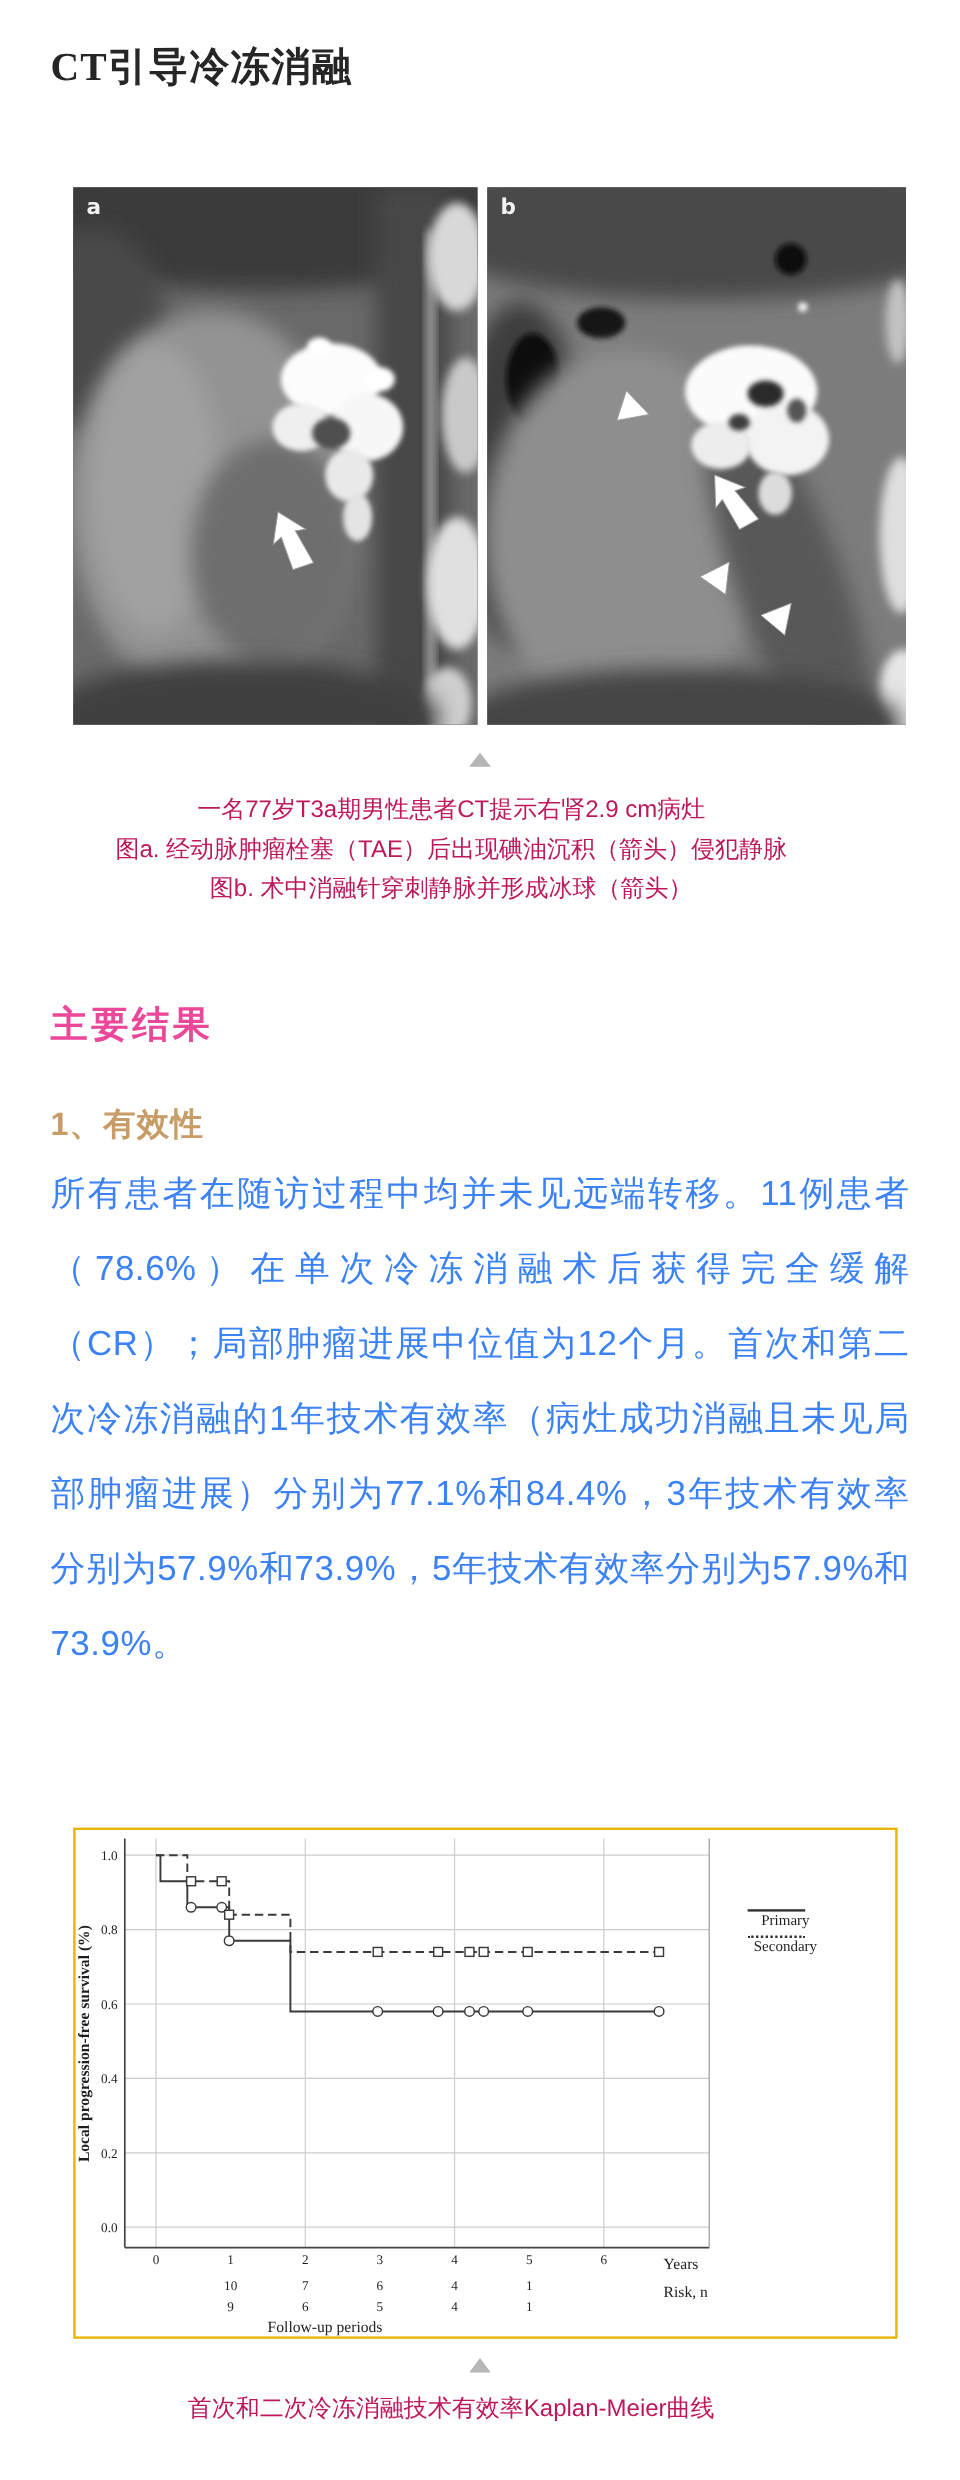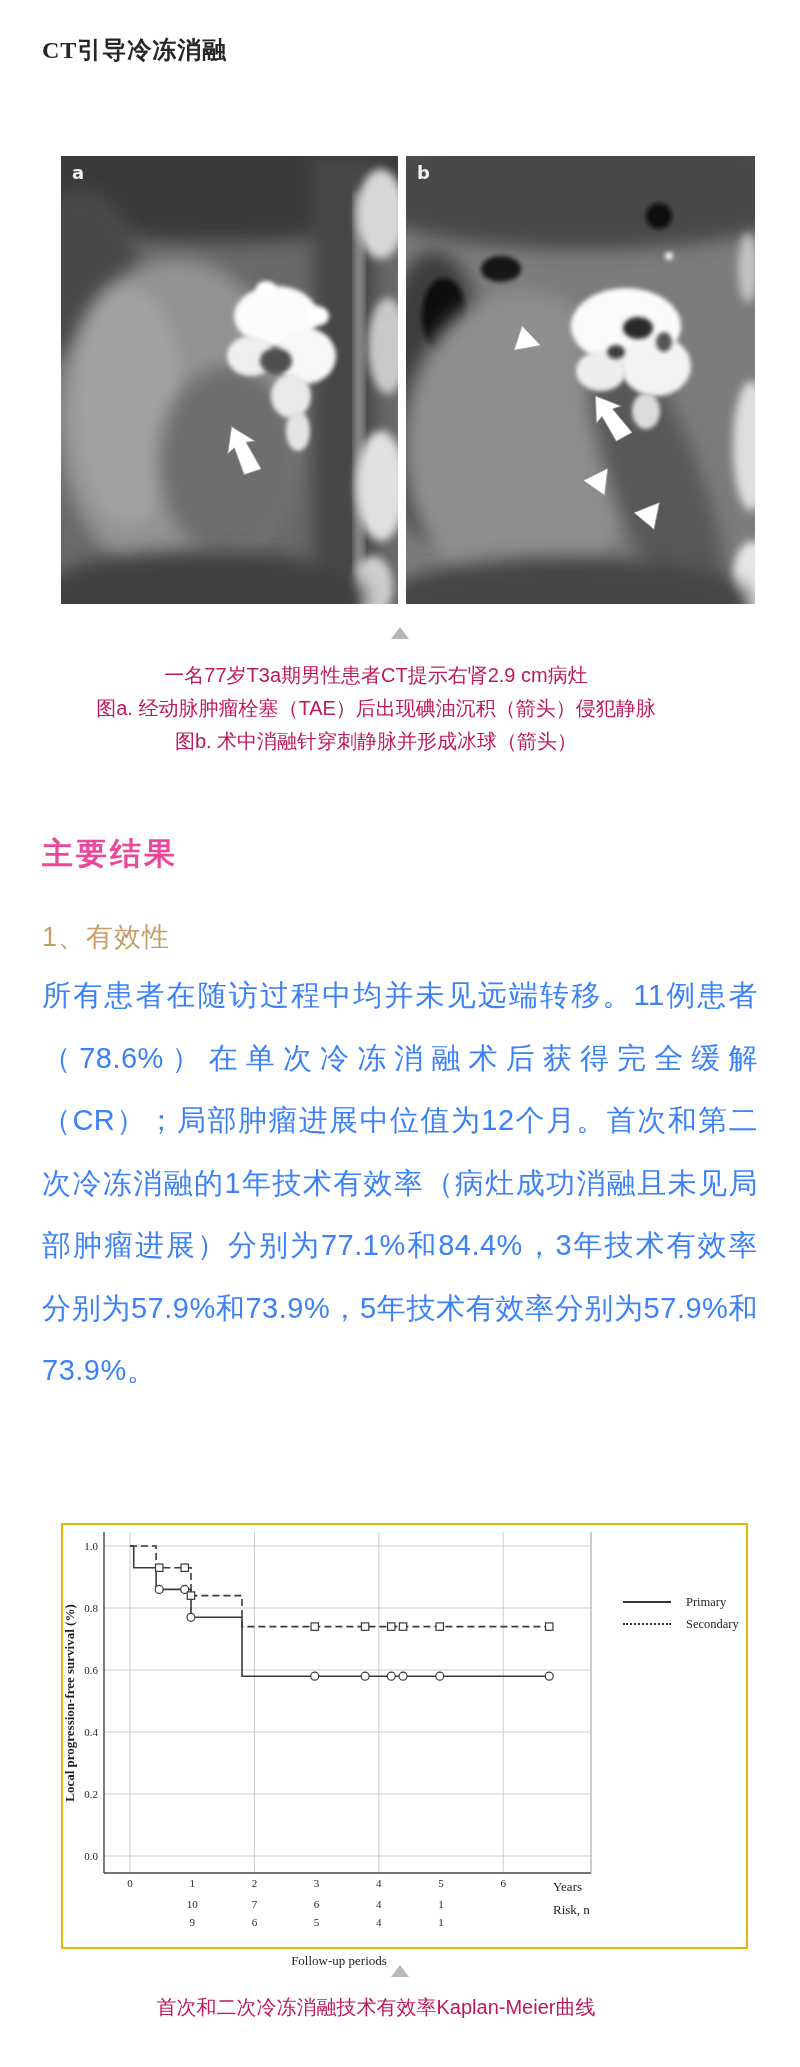--- a/index.html
+++ b/index.html
@@ -1,21 +1,21 @@
 <!DOCTYPE html>
 <html><head>
 <meta charset="utf-8">
 <style>
   html,body{margin:0;padding:0;background:#ffffff;}
   .page{position:relative;width:800px;height:2067px;background:#ffffff;overflow:hidden;
         font-family:"Liberation Sans","DejaVu Sans",sans-serif;}
 
   .page-title{position:absolute;left:42px;top:34px;margin:0;
     font-family:"Liberation Serif","DejaVu Serif",serif;
-    font-size:24px;font-weight:700;color:#262626;letter-spacing:1px;}
+    font-size:33px;font-weight:700;color:#262626;letter-spacing:1px;}
 
   
   .ct-figure{position:absolute;left:61px;top:156px;width:694px;height:448px;margin:0;
     display:flex;gap:8px;background:#ffffff;}
   .ct-panel{position:relative;height:448px;overflow:hidden;background:#6a6a6a;}
   .ct-panel.a{width:337px;}
   .ct-panel.b{width:349px;}
   .ct-panel svg{display:block;width:100%;height:100%;}
   .panel-label{position:absolute;left:11px;top:6px;color:#f2f2f2;
     font-weight:700;font-size:18px;font-family:"DejaVu Sans",sans-serif;}
@@ -29,39 +29,39 @@
 
   .caption{position:absolute;left:0;width:752px;text-align:center;
     color:#be185d;font-size:20px;line-height:33px;}
   .caption1{top:659px;}
   .caption2{top:1992px;line-height:30px;}
 
   .section-heading{position:absolute;left:42px;top:833px;margin:0;
     font-family:"Liberation Serif","DejaVu Serif",serif;
     font-size:31px;font-weight:700;color:#ec4899;letter-spacing:3px;}
   .subsection-heading{position:absolute;left:42px;top:919px;margin:0;
-    font-size:27px;font-weight:400;color:#c79c66;letter-spacing:1px;}
+    font-size:27px;font-weight:700;color:#c79c66;letter-spacing:1px;}
 
   .body-paragraph{position:absolute;left:42px;top:964px;width:716px;margin:0;
     font-size:29px;line-height:62.5px;color:#3b82f6;
     text-align:justify;text-justify:inter-character;letter-spacing:.5px;}
 
   
   .km-figure{position:absolute;left:61px;top:1523px;width:687px;height:426px;margin:0;
     border:2px solid #eab308;background:#ffffff;box-sizing:border-box;
     font-family:"Liberation Serif","DejaVu Serif",serif;color:#222;}
   .km-figure svg{position:absolute;left:0;top:0;}
   .km-ylabel{position:absolute;left:-128px;top:170px;width:270px;height:16px;
     transform:rotate(-90deg);text-align:center;
     font-size:13px;font-weight:600;color:#1f1f1f;}
   .km-years{position:absolute;left:490px;top:354px;font-size:13px;}
   .km-riskn{position:absolute;left:490px;top:377px;font-size:13px;}
-  .km-followup{position:absolute;left:160px;top:428px;width:232px;text-align:center;font-size:13px;}
+  .km-followup{position:absolute;left:160px;top:406px;width:232px;text-align:left;font-size:13px;}
   .km-legend{position:absolute;left:560px;top:66px;}
-  .legend-row{display:flex;align-items:center;height:22px;}
+  .legend-row{display:flex;align-items:center;height:22px;flex-direction:column;}
   .legend-line{width:48px;margin-right:15px;border-top:2px solid #333;}
   .legend-line.dashed{border-top-style:dotted;}
   .legend-label{font-size:12.5px;color:#1f1f1f;}
 </style>
 </head>
 <body>
 
 <div class="page">
 
   <h1 class="page-title">CT引导冷冻消融</h1>

